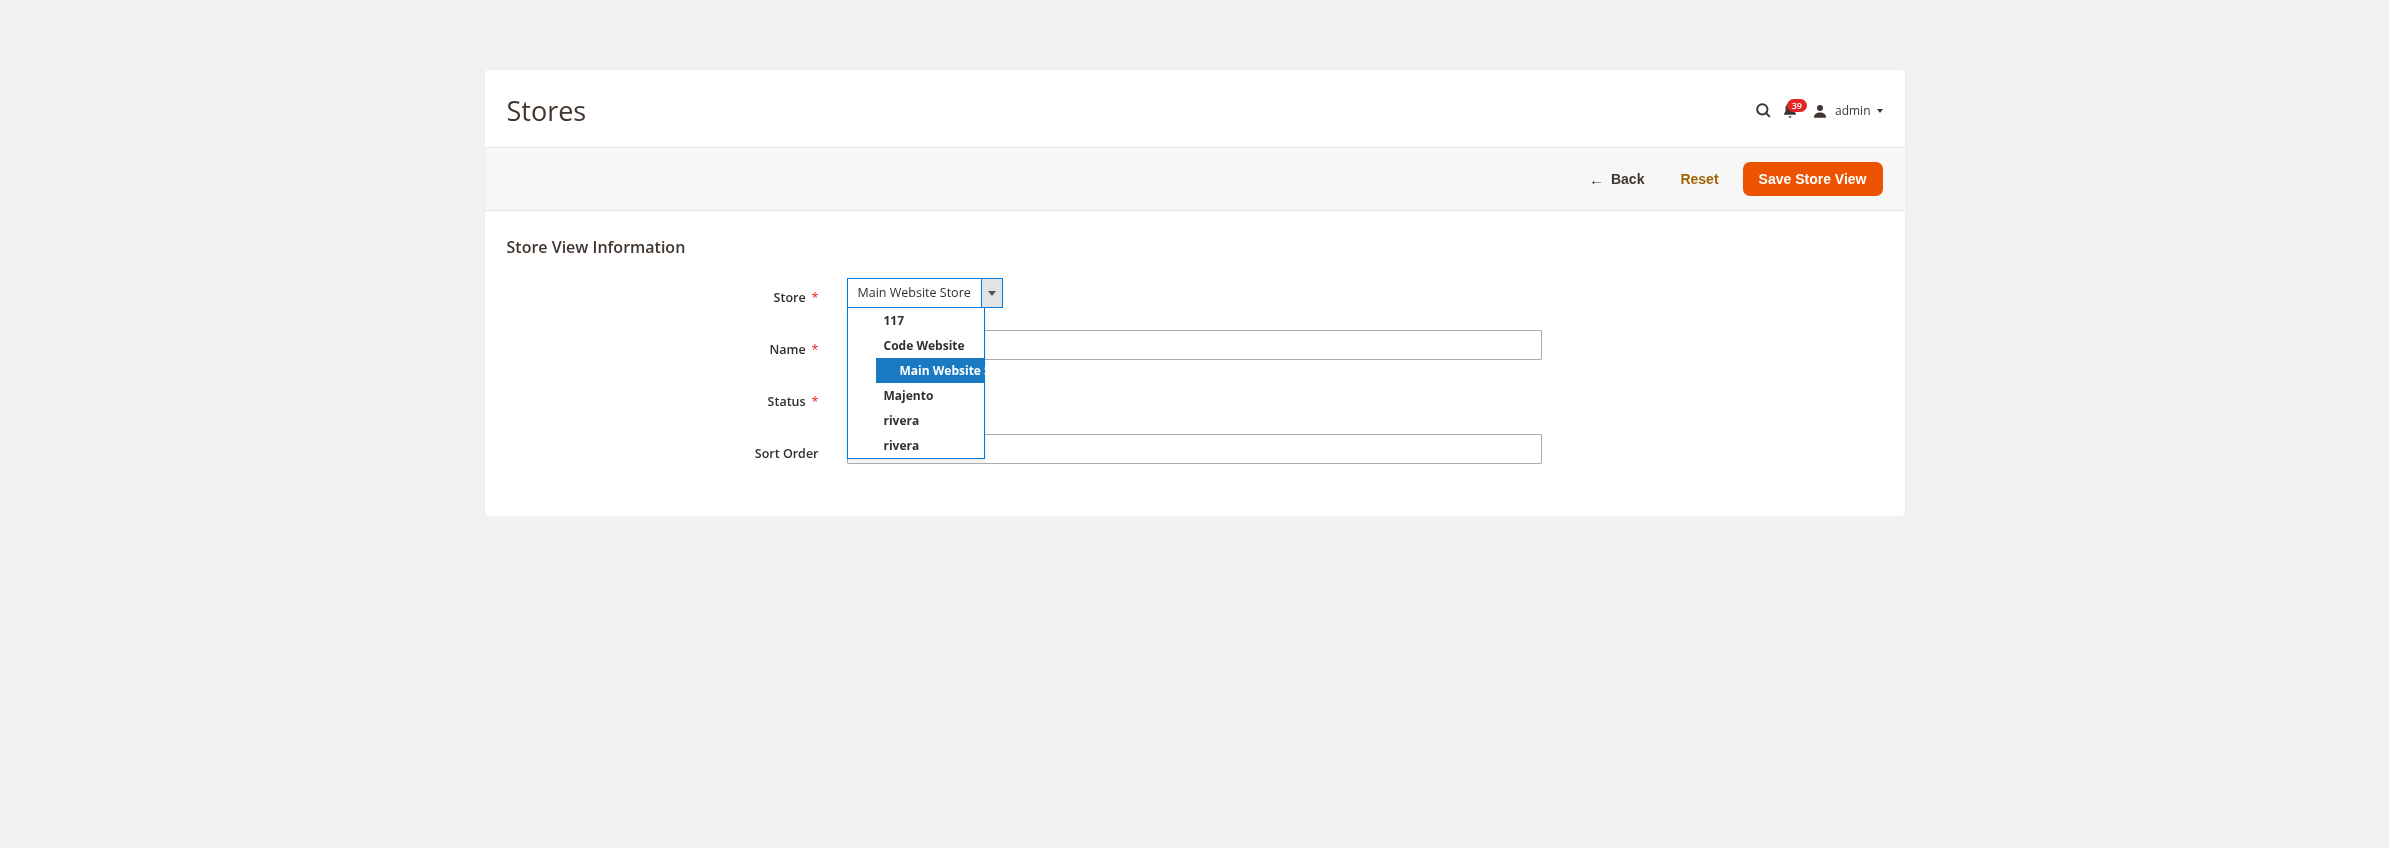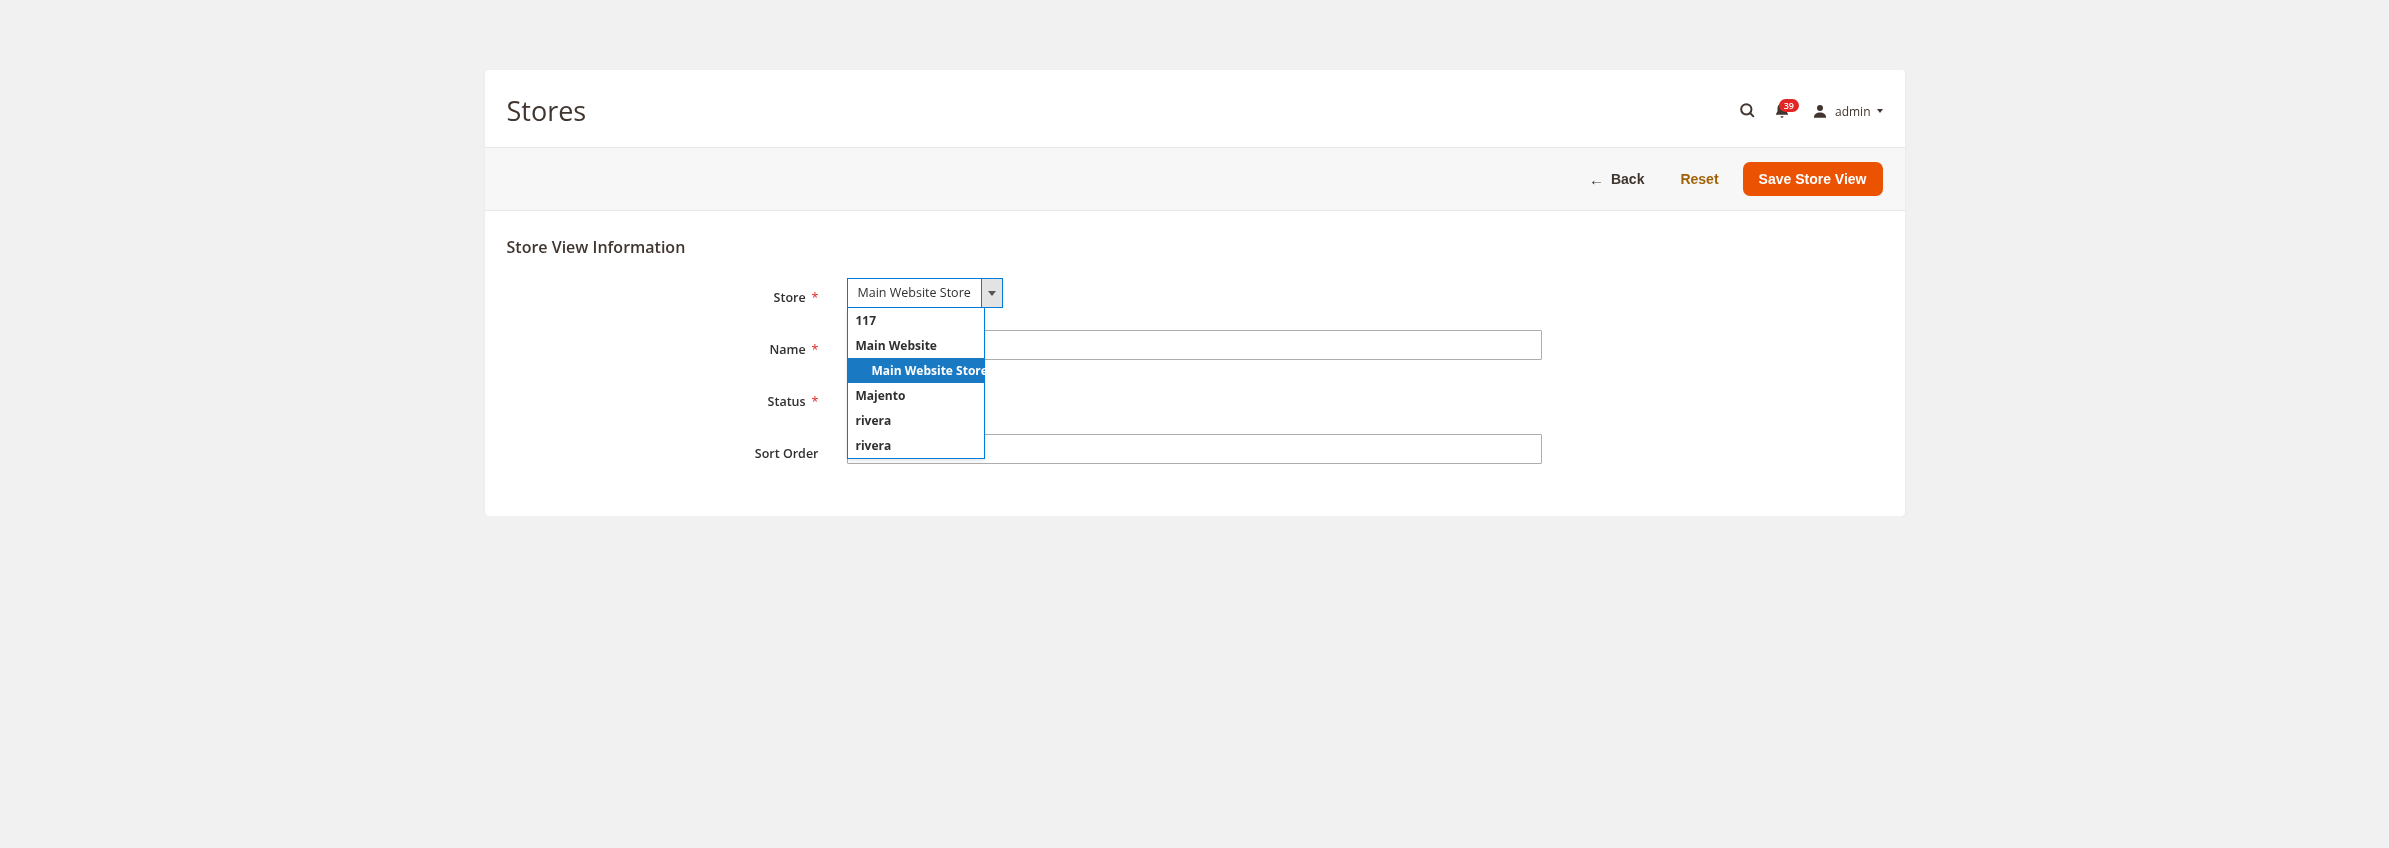--- a/index.html
+++ b/index.html
@@ -20,22 +20,22 @@
   justify-content: space-between;
   padding: 22px 22px 18px 22px;
 }
 .page-title {
   font-size: 27px;
   font-weight: 400;
   color: #41362f;
 }
 .header-icons {
   display: flex;
-  align-items: flex-end;
-  gap: 16px;
+  align-items: center;
+  gap: 8px;
 }
 .header-icons svg { display: block; }
 .icon-btn { cursor: pointer; position: relative; }
 .notif-badge {
   position: absolute;
   top: -3px;
   right: -8px;
   background: #e22626;
   color: #fff;
   font-size: 9px;
@@ -190,20 +190,21 @@
   box-shadow: 0 2px 4px rgba(0,0,0,0.1);
   z-index: 10;
 }
 .dropdown-panel .opt {
   padding: 4px 8px;
   font-size: 12px;
   font-weight: 700;
   color: #303030;
   cursor: pointer;
   white-space: nowrap;
+  margin-left: 28px;
 }
 .dropdown-panel .opt.child {
   padding-left: 24px;
   background: #1979c3;
   color: #fff;
   font-weight: 700;
 }
 .store-row { position: relative; }
 </style>
 </head>
@@ -257,21 +258,21 @@
       <div class="form-control">
         <div class="select-group open">
           <div class="select-display">Main Website Store</div>
           <div class="select-toggle">
               <span class="tri"></span>
             </div>
         </div>
       </div>
       <div class="dropdown-panel">
         <div class="opt">117</div>
-        <div class="opt">Main Website</div>
+        <div class="opt">Code Website</div>
         <div class="opt child">Main Website Store</div>
         <div class="opt">Majento</div>
         <div class="opt">rivera</div>
         <div class="opt">rivera</div>
       </div>
     </div>
 
     <div class="form-row">
       <label class="form-label">
         <span>Name</span><span class="req">*</span>

